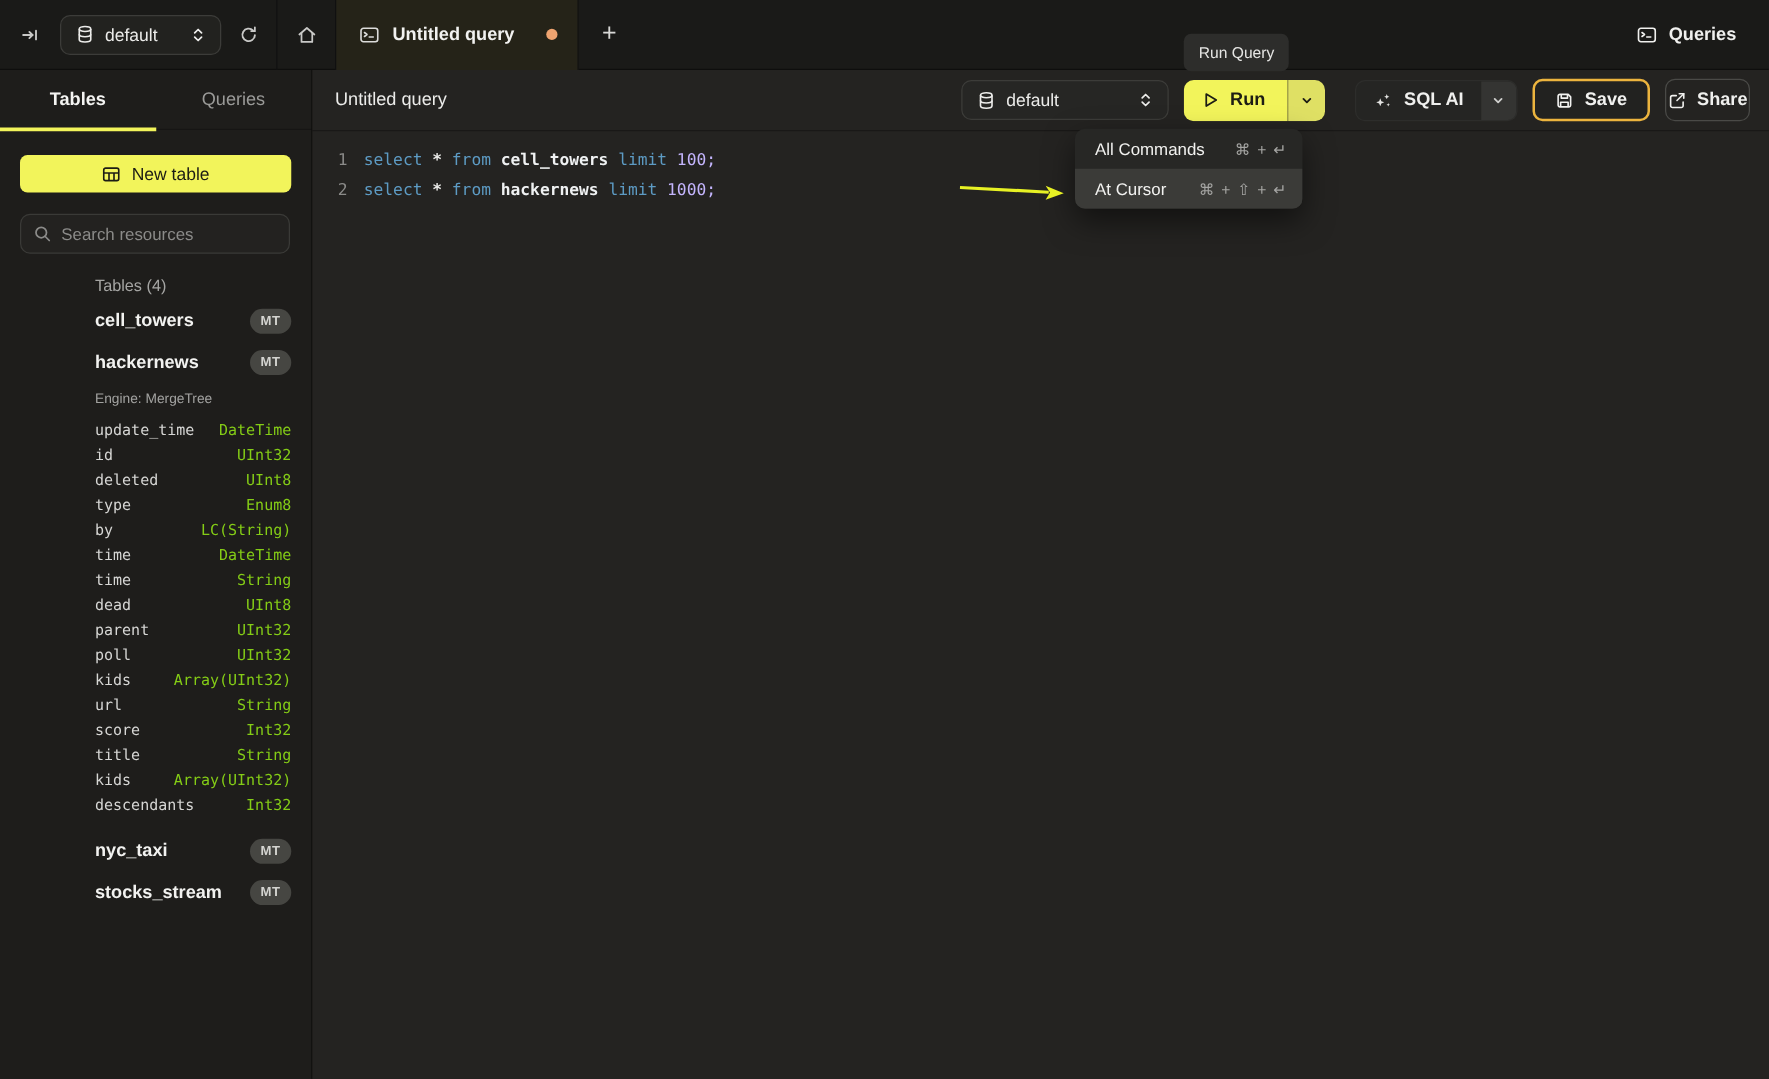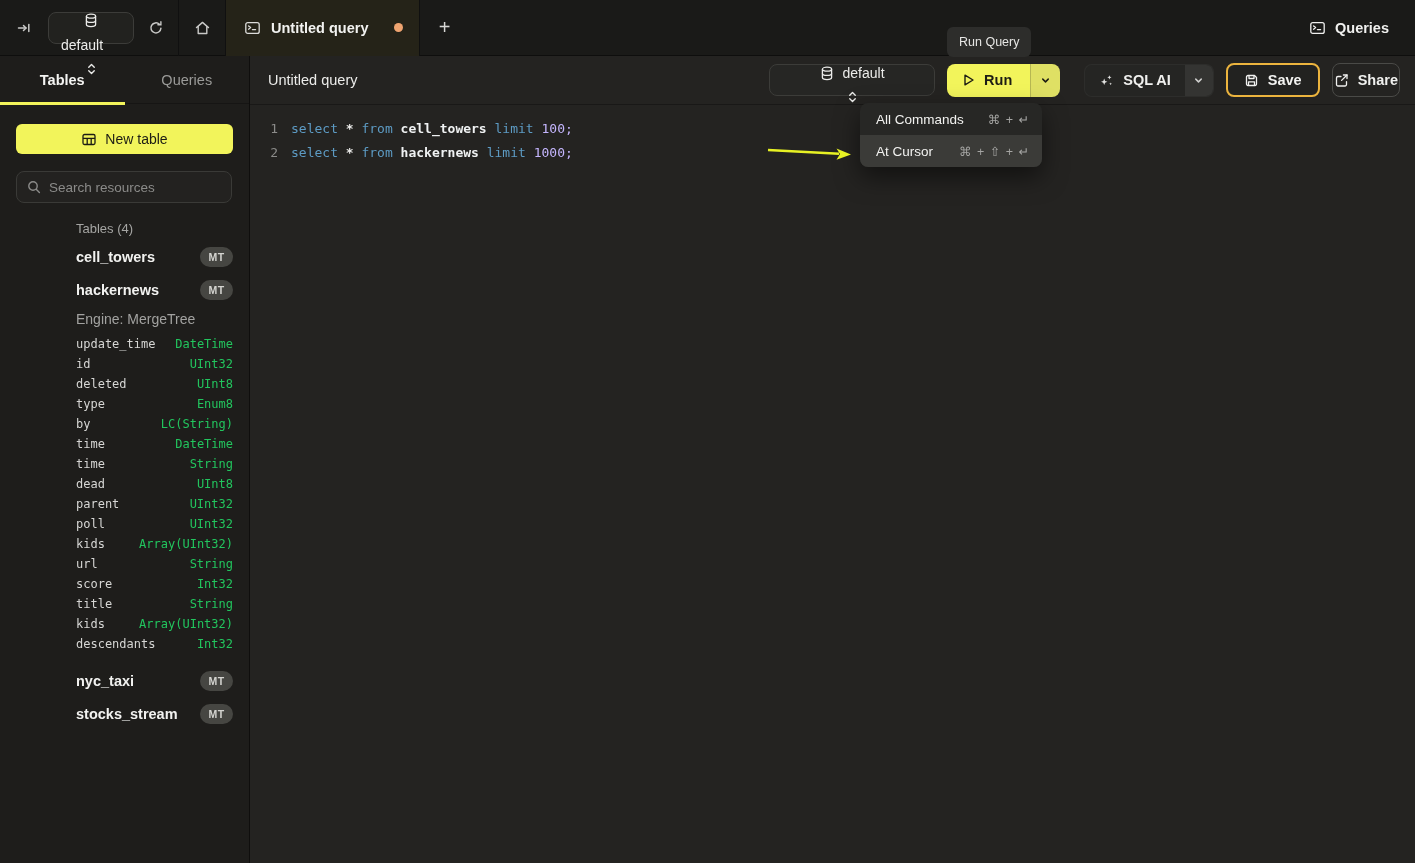--- a/index.html
+++ b/index.html
@@ -5,21 +5,21 @@
   * { margin:0; padding:0; box-sizing:border-box; }
   html,body { width:1415px; height:863px; overflow:hidden; background:#242321;
     font-family:"Liberation Sans", sans-serif; color:#e9e9e7; }
 
   
   .topbar { position:absolute; left:0; top:0; width:1415px; height:56px; background:#1a1a18;
     border-bottom:1px solid rgba(0,0,0,.45); display:flex; align-items:center; z-index:5; }
   .icon-btn { display:flex; align-items:center; justify-content:center; color:#c9c9c7; cursor:pointer; }
   .collapse-btn { width:48px; height:56px; }
   .select-pill { display:flex; align-items:center; gap:9px; height:32px; padding:0 12px;
-    border:1px solid #3c3c39; border-radius:8px; background:#22221f; color:#ececea; font-size:14px; cursor:pointer;flex-direction:column; }
+    border:1px solid #3c3c39; border-radius:8px; background:#22221f; color:#ececea; font-size:14px; cursor:pointer; }
   .select-pill .lbl { min-width:60px; }
   .refresh-btn { width:44px; height:56px; }
   .tb-divider { width:1px; height:56px; background:#101010; }
   .home-btn { width:46px; height:56px; }
   .query-tab { height:56px; display:flex; align-items:center; gap:10px; padding:0 16px 0 18px;
     background:#252318; border-left:1px solid #101010; border-right:1px solid #101010; cursor:pointer; }
   .query-tab .t-title { font-size:14.5px; font-weight:600; color:#f2f2f0; padding-right:16px; }
   .tab-dot { width:9px; height:9px; border-radius:50%; background:#efa470; }
   .newtab-btn { width:48px; height:56px; font-size:20px; font-weight:300; color:#d8d8d6; }
   .tb-right { margin-left:auto; display:flex; align-items:center; padding-right:26px; }
@@ -42,26 +42,26 @@
   .search-box { margin:17px 16px 0 16px; width:216px; height:32px; background:#232220; border:1px solid #3a3a37;
     border-radius:8px; display:flex; align-items:center; gap:8px; padding:0 10px; }
   .search-box input { flex:1; background:transparent; border:none; outline:none; color:#e4e4e2; font-size:13.5px; font-family:inherit; }
   .search-box input::placeholder { color:#8b8b89; }
   .tables-section { padding:18px 16px 0 16px;margin-left:44px; }
   .section-label { font-size:13px; color:#a5a5a3; padding-left:16px; margin-bottom:4px; }
   .tbl-row { height:33px; display:flex; align-items:center; justify-content:space-between; padding-left:16px; cursor:pointer; }
   .tbl-name { font-size:14.5px; font-weight:600; color:#f2f2f0; }
   .mt-badge { width:33px; height:20px; border-radius:10px; background:#464642; color:#d4d4d0; font-size:10.5px;
     font-weight:700; letter-spacing:.5px; display:flex; align-items:center; justify-content:center; }
-  .engine-line { height:25px; display:flex; align-items:center; padding-left:16px; font-size:14px; color:#a2a2a0; }
+  .engine-line { height:25px; display:flex; align-items:center; padding-left:16px; font-size:11px; color:#a2a2a0; }
   .col-rows { padding:3px 0 10px 0; }
   .col-row { height:20px; display:flex; align-items:center; justify-content:space-between; padding-left:16px;
     font-family:"DejaVu Sans Mono", monospace; font-size:12px; }
   .col-name { color:#d6d6d4; }
-  .col-type { color:#22c55e; }
+  .col-type { color:#84cc16; }
 
   
   .main { position:absolute; left:250px; top:56px; right:0; bottom:0; background:#242321; }
   .pane-header { height:49px; display:flex; align-items:center; padding:0 15px 0 18px;
     border-bottom:1px solid rgba(0,0,0,.3); }
   .pane-title { font-size:14.5px; color:#ececea; }
   .toolbar { margin-left:auto; display:flex; align-items:center; gap:12px; }
   .tb-select { width:166px; justify-content:space-between; background:#262624; }
   .run-btn { display:flex; height:33px; border-radius:8px; overflow:hidden; margin-right:12px; cursor:pointer; }
   .run-main { display:flex; align-items:center; gap:9px; padding:0 18px 0 15px; background:#f2f45b; color:#1d1d14;

